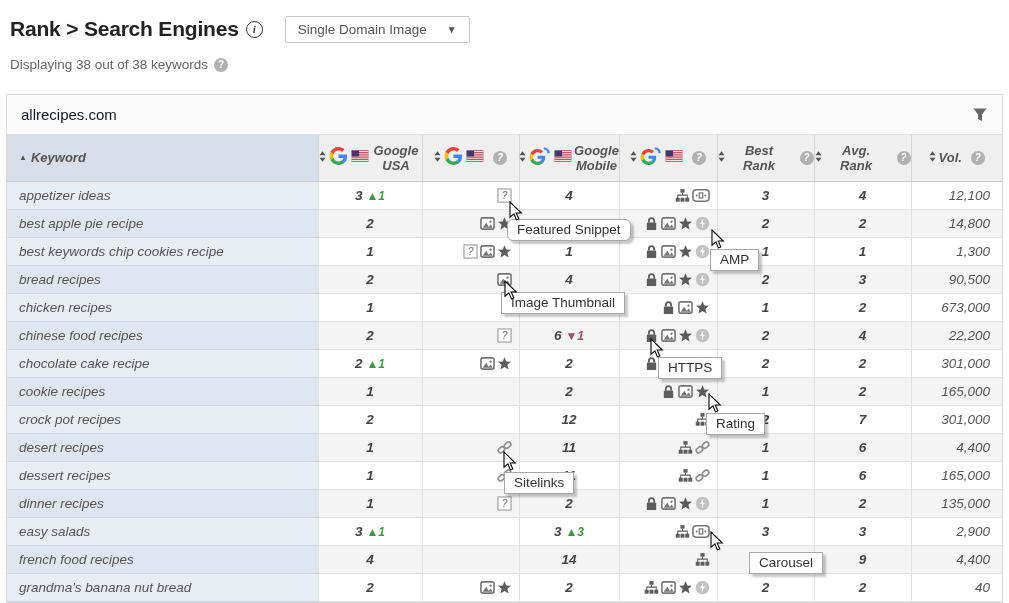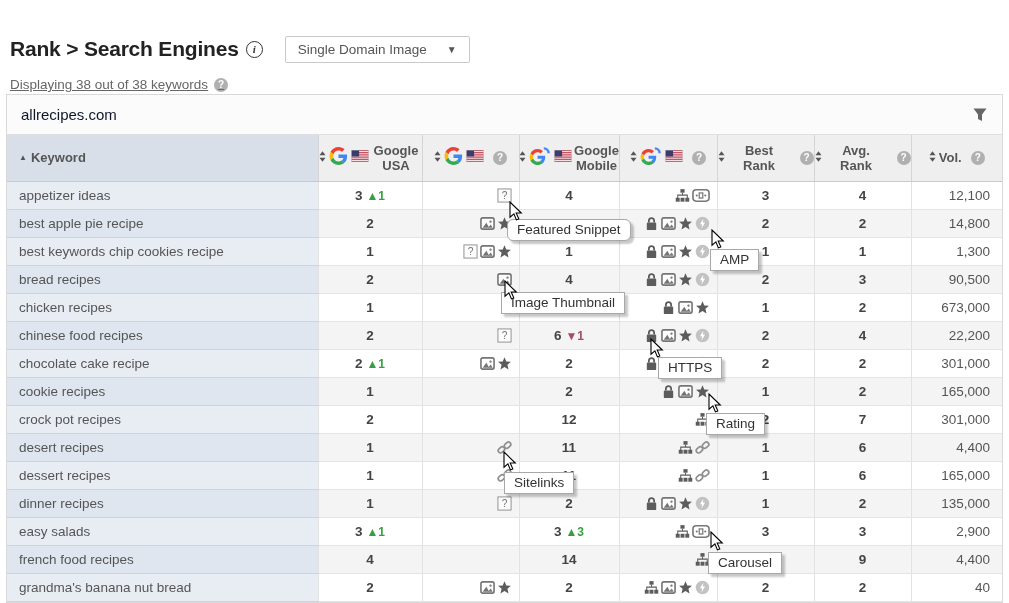--- a/index.html
+++ b/index.html
@@ -1,42 +1,42 @@
 <!DOCTYPE html>
 <html><head>
 <meta charset="utf-8">
 <style>
   * { margin:0; padding:0; box-sizing:border-box; }
   html,body { background:#fff; }
   body { font-family:"Liberation Sans", sans-serif; }
   .page { position:relative; width:1009px; height:603px; overflow:hidden; background:#fff; }
 
   
-  .title-row { display:flex; align-items:center; padding:12px 10px 0 10px; height:46px;margin-top:20px; }
+  .title-row { display:flex; align-items:center; padding:12px 10px 0 10px; height:46px; }
   .page-title { font-size:21px; font-weight:700; color:#222; letter-spacing:-0.2px; }
   .info-icon { display:inline-flex; align-items:center; justify-content:center;
     width:17px; height:17px; border:1.5px solid #333; border-radius:50%;
     font-size:11px; font-style:italic; font-family:"Liberation Serif", serif;
     color:#333; margin-left:7px; font-weight:700; }
   .view-select { display:flex; align-items:center; margin-left:22px; border:1px solid #c9c9c9;
     border-radius:2px; padding:5px 12px; font-size:13.5px; color:#555; background:#fff; cursor:pointer; }
   .view-select .caret { margin-left:20px; font-size:10px; color:#555; }
-  .subtitle-row { display:flex; align-items:center; padding:11px 14px 0 10px; font-size:13.5px; color:#666;text-decoration:underline; }
+  .subtitle-row { display:flex; align-items:center; padding:11px 14px 0 10px; font-size:13.5px; color:#666; }
   .help-circle { display:inline-flex; align-items:center; justify-content:center;
     width:14px; height:14px; border-radius:50%; background:#b0b0b0; color:#fff;
     font-size:10px; font-weight:700; margin-left:6px; flex:0 0 auto; }
 
   
   .panel { position:absolute; left:6px; right:6px; top:94px; border:1px solid #d9d9d9; background:#fff; }
   .panel-head { display:flex; align-items:center; justify-content:space-between;
     height:40px; padding:0 14px; background:#fbfbfb; border-bottom:1px solid #e0e0e0;
     font-size:15px; color:#0f172a; }
   .filter-btn { cursor:pointer; display:flex; align-items:center; }
 
-  table { border-collapse:collapse; table-layout:fixed; width:995px; }
+  table { border-collapse:collapse; table-layout:fixed; width:995px;font-style:italic; }
   thead th { height:46px; background:#efefef; border-left:1px solid #d5d5d5;
     border-bottom:1px solid #c9c9c9; font-size:13px; color:#555; font-weight:700; vertical-align:middle; }
   thead th.kw-h { background:#d9dfe9; text-align:left; padding-left:12px; border-left:none; }
   .h-stack { display:flex; align-items:center; justify-content:center; gap:2px; }
   .h-line { display:flex; align-items:center; justify-content:center; gap:3px; }
   .sorticon { width:7px; height:11px; }
   .asc-tri { font-size:8px; color:#555; margin-right:4px; vertical-align:2px; }
   .glogo { width:19px; height:18px; }
   .glogo-m { width:22px; height:18px; }
   .usflag { width:18px; height:12px; }
@@ -640,21 +640,21 @@
     </table>
   </div>
 
   <div id="overlay-layer">
       <div class="tooltip" style="left: 507px; top: 219px; border-radius: 6px;">Featured Snippet</div>
       <div class="tooltip" style="left: 710px; top: 249px;">AMP</div>
       <div class="tooltip" style="left: 501px; top: 292px; text-align: center;">Image Thumbnail</div>
       <div class="tooltip" style="left: 658px; top: 357px;">HTTPS</div>
       <div class="tooltip" style="left: 706px; top: 413px;">Rating</div>
       <div class="tooltip" style="left: 504px; top: 472px;">Sitelinks</div>
-      <div class="tooltip" style="left: 708px; top: 552px;">Carousel</div>
+      <div class="tooltip" style="left: 749px; top: 552px;">Carousel</div>
       <div class="cursor" style="left: 509px; top: 201px;"><svg width="15" height="21" viewBox="0 0 15 21">
           <polygon points="1,1 1,16.2 4.9,12.9 7.4,18.9 9.8,17.9 7.2,12 12.3,12" fill="#fff" stroke="#000" stroke-width="1.1"></polygon>
         </svg></div>
       <div class="cursor" style="left: 711px; top: 229px;"><svg width="15" height="21" viewBox="0 0 15 21">
           <polygon points="1,1 1,16.2 4.9,12.9 7.4,18.9 9.8,17.9 7.2,12 12.3,12" fill="#fff" stroke="#000" stroke-width="1.1"></polygon>
         </svg></div>
       <div class="cursor" style="left: 504px; top: 280px;"><svg width="15" height="21" viewBox="0 0 15 21">
           <polygon points="1,1 1,16.2 4.9,12.9 7.4,18.9 9.8,17.9 7.2,12 12.3,12" fill="#fff" stroke="#000" stroke-width="1.1"></polygon>
         </svg></div>
       <div class="cursor" style="left: 650px; top: 338px;"><svg width="15" height="21" viewBox="0 0 15 21">

